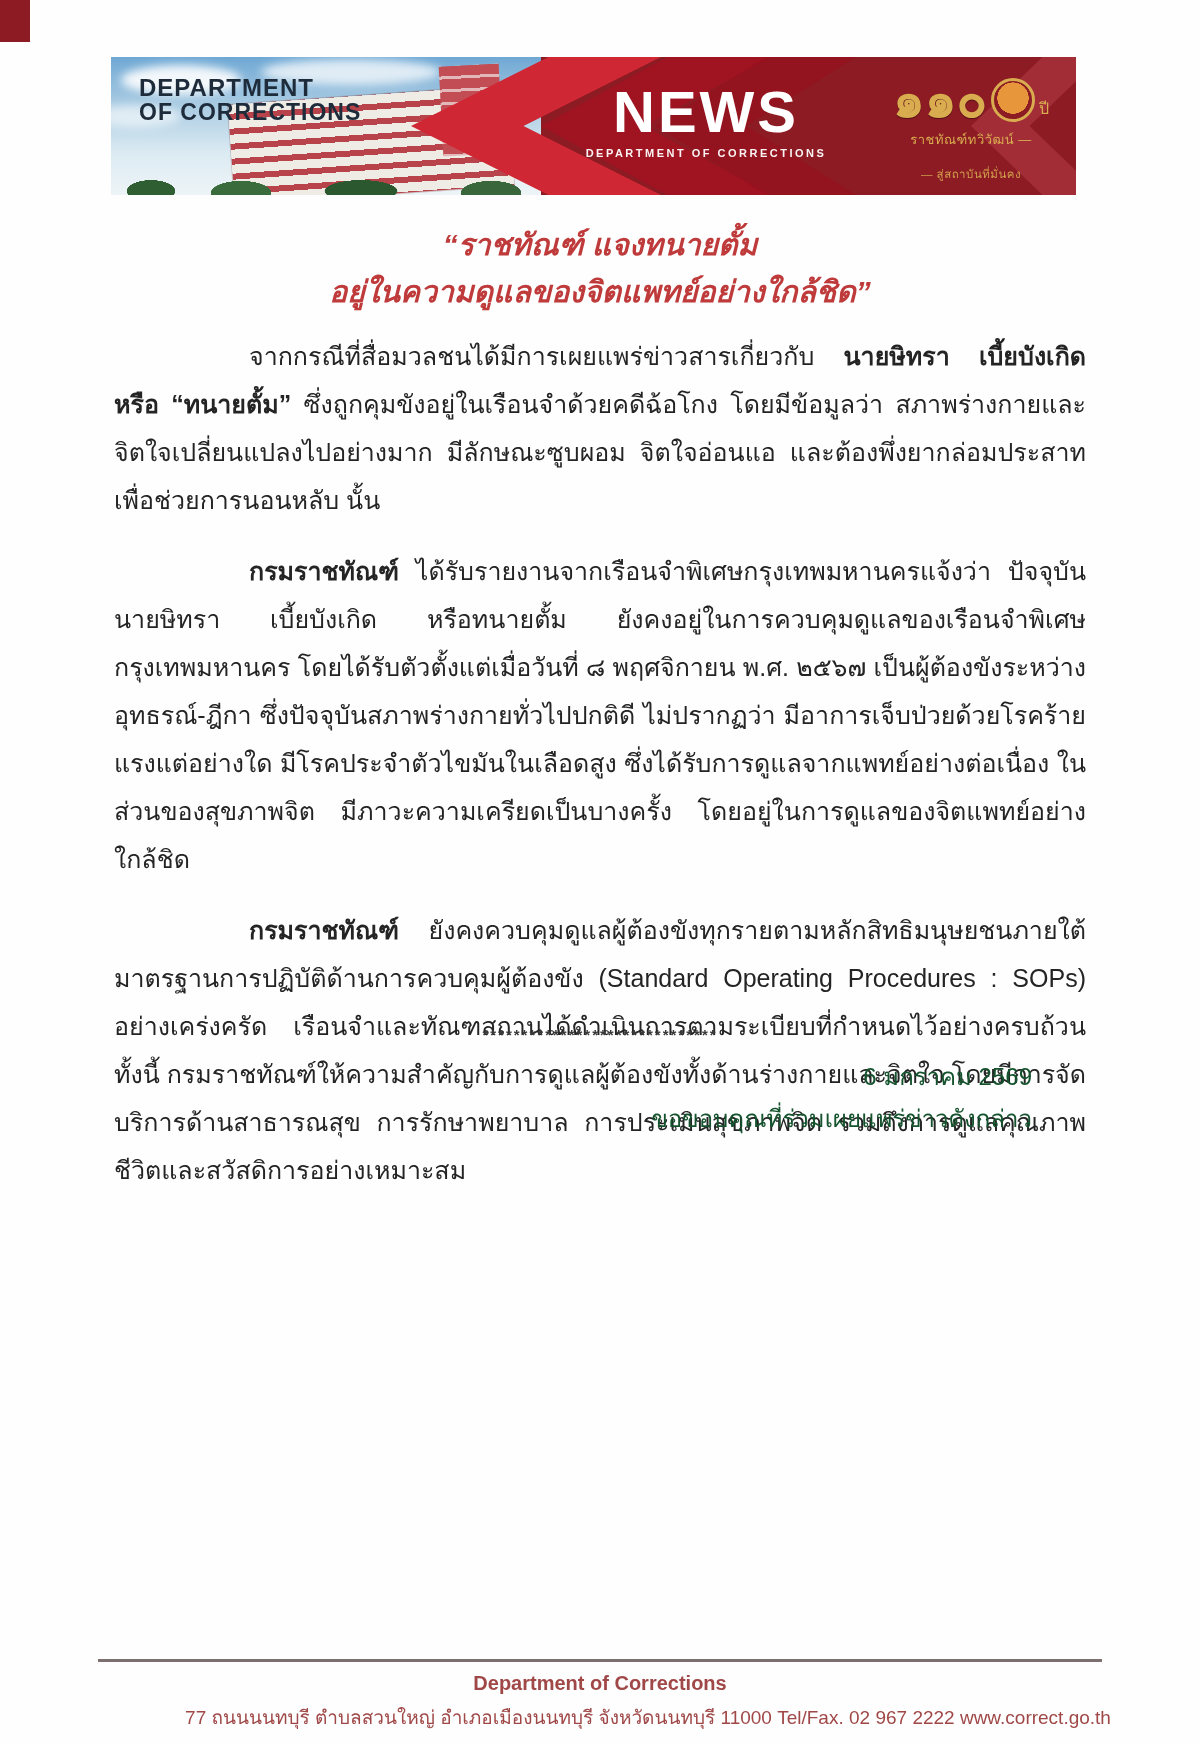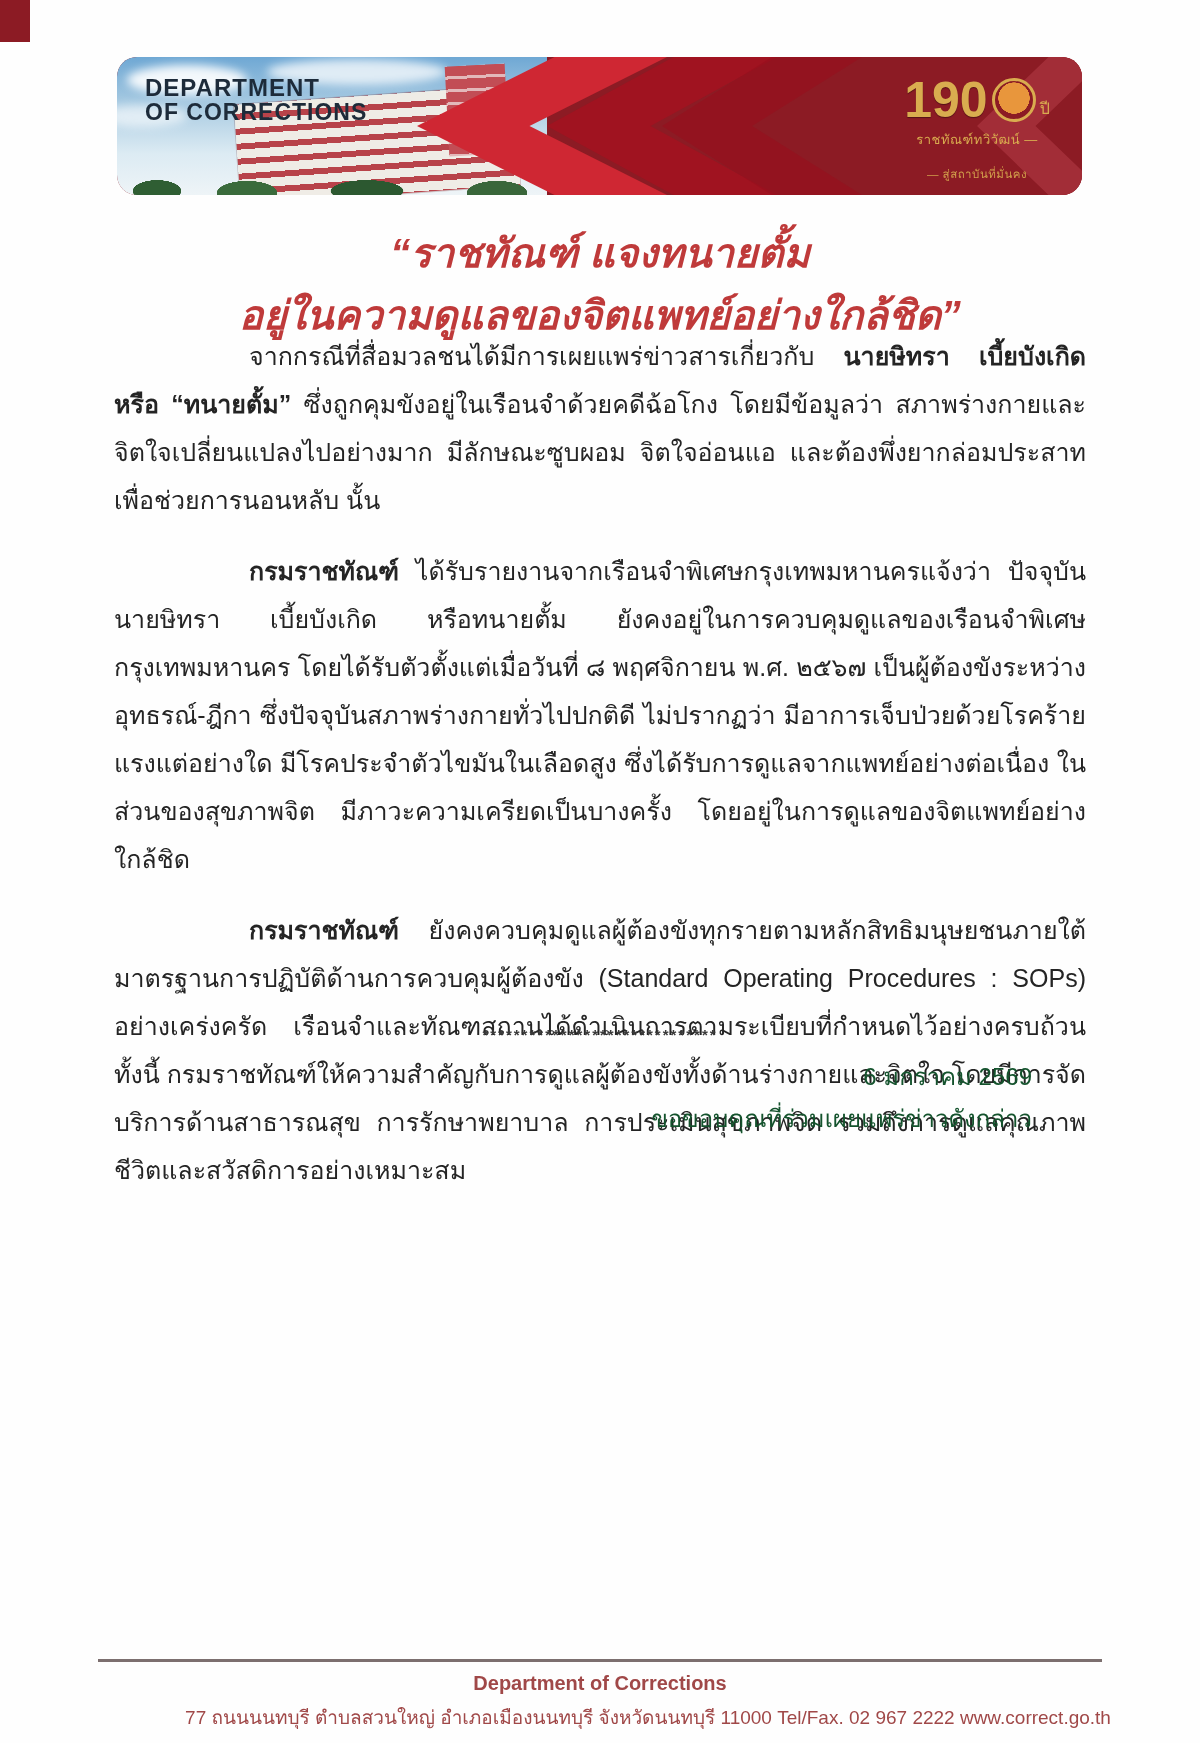--- a/index.html
+++ b/index.html
@@ -8,21 +8,21 @@
     width:1200px;height:1743px;
     margin:0 auto;
     background:#fefefe;
     font-family:"Liberation Sans","DejaVu Sans",sans-serif;
     overflow:hidden;
   }
   
   .corner-mark{position:absolute;left:0;top:0;width:30px;height:42px;background:#8c1b24;}
 
   
-  .banner{position:absolute;left:117px;top:57px;width:965px;height:138px;background:#8c1b24;overflow:hidden;border-radius:20px;}
+  .banner{position:absolute;left:111px;top:57px;width:965px;height:138px;background:#8c1b24;overflow:hidden;}
   .photo{position:absolute;left:0;top:0;width:470px;height:138px;
     background:linear-gradient(180deg,#6fa8d4 0%,#a9cbe2 35%,#dcebf3 70%,#eef4f7 100%);}
   .cloud{position:absolute;background:#ffffff;border-radius:50%;filter:blur(5px);opacity:.9;}
   .cloud.c1{left:10px;top:8px;width:120px;height:30px;}
   .cloud.c2{left:150px;top:2px;width:180px;height:26px;opacity:.75;}
   .cloud.c3{left:-20px;top:48px;width:90px;height:22px;opacity:.6;}
   .building{position:absolute;left:120px;top:38px;width:280px;height:100px;transform:rotate(-4deg);
     background:repeating-linear-gradient(180deg,#efece6 0 9px,#b8434a 9px 15px);
     box-shadow:0 0 0 1px rgba(120,60,60,.25);}
   .tower{position:absolute;left:330px;top:8px;width:60px;height:90px;transform:rotate(-3deg);
@@ -56,21 +56,21 @@
   .anniv-row{display:flex;align-items:center;justify-content:center;gap:4px;}
   .anniv-num{font-size:50px;font-weight:bold;line-height:1;text-shadow:0 1px 1px rgba(0,0,0,.4);}
   .anniv-seal{width:44px;height:44px;border-radius:50%;border:3px solid #d9ac4f;
     background:radial-gradient(circle at 50% 45%,#e8963c 0 55%,#8c1b24 56%);box-sizing:border-box;}
   .anniv-yr{font-size:16px;align-self:flex-end;margin-bottom:4px;}
   .anniv-l1{font-size:13px;margin-top:4px;letter-spacing:.5px;}
   .anniv-l2{font-size:11.5px;margin-top:15px;letter-spacing:.5px;opacity:.9;}
 
   
   .headline{position:absolute;left:0;top:222px;width:1200px;text-align:center;
-    color:#bf3a3a;font-weight:bold;font-style:italic;font-size:40px;line-height:1.55;}
+    color:#bf3a3a;font-weight:bold;font-style:italic;font-size:30px;line-height:1.55;}
 
   
   .body-text{position:absolute;left:114px;top:332px;width:972px;
     color:#242424;font-size:25px;line-height:1.92;text-align:justify;}
   .body-text p{margin:0 0 23px 0;text-indent:135px;}
   .b{font-weight:bold;}
 
   
   .separator{position:absolute;left:0;top:1026px;width:1200px;text-align:center;
     color:#3a3a3a;font-size:15px;letter-spacing:2px;font-weight:bold;}
@@ -102,23 +102,27 @@
       <div class="photo-label">
         <div class="l1">DEPARTMENT</div>
         <div class="l2">OF CORRECTIONS</div>
       </div>
     </div>
     <div class="maroon"></div>
     <div class="chev k1"></div>
     <div class="chev k2"></div>
     <div class="chev k3"></div>
     <div class="chev k4"></div>
+    <div class="news-block">
+      <div class="news-title">NEWS</div>
+      <div class="news-sub">DEPARTMENT OF CORRECTIONS</div>
+    </div>
     <div class="anniv">
       <div class="anniv-row">
-        <span class="anniv-num">190</span>
+        <span class="anniv-num">๑๑๐</span>
         <span class="anniv-seal"></span>
         <span class="anniv-yr">ปี</span>
       </div>
       <div class="anniv-l1">ราชทัณฑ์ทวิวัฒน์ —</div>
       <div class="anniv-l2">— สู่สถาบันที่มั่นคง</div>
     </div>
   </div>
 
   <div class="headline">
     <div>“ราชทัณฑ์ แจงทนายตั้ม</div>

